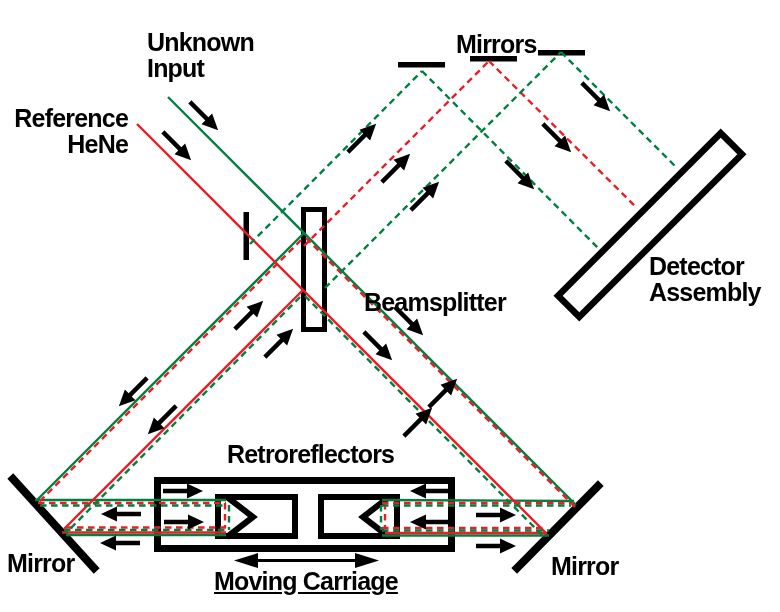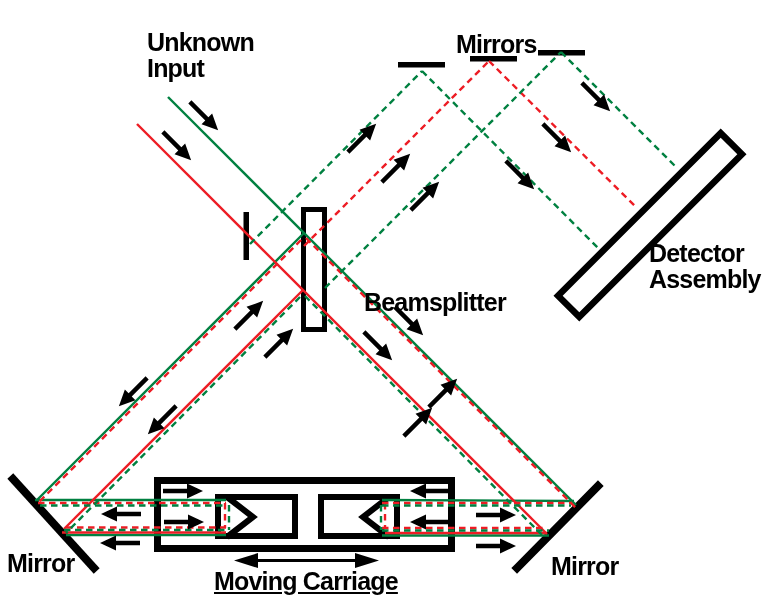--- a/index.html
+++ b/index.html
@@ -108,21 +108,24 @@
         <path d="M-20,-2.2 L4,-2.2 L4,-7.5 L20,0 L4,7.5 L4,2.2 L-20,2.2 Z" class="arrow" transform="translate(120 543) rotate(180)"></path>
         <path d="M-20,-2.2 L4,-2.2 L4,-7.5 L20,0 L4,7.5 L4,2.2 L-20,2.2 Z" class="arrow" transform="translate(430 491) rotate(180)"></path>
         <path d="M-20,-2.2 L4,-2.2 L4,-7.5 L20,0 L4,7.5 L4,2.2 L-20,2.2 Z" class="arrow" transform="translate(430 522) rotate(180)"></path>
         <path d="M-20,-2.2 L4,-2.2 L4,-7.5 L20,0 L4,7.5 L4,2.2 L-20,2.2 Z" class="arrow" transform="translate(496 515) rotate(0)"></path>
         <path d="M-20,-2.2 L4,-2.2 L4,-7.5 L20,0 L4,7.5 L4,2.2 L-20,2.2 Z" class="arrow" transform="translate(496 546) rotate(0)"></path>
       </g>
   </svg>
 
   <div class="lbl" style="left:147px;top:29px;">Unknown
 Input</div>
+  <div class="lbl right" style="left:8px;top:105px;width:120px;">Reference
+HeNe</div>
   <div class="lbl" style="left:456px;top:11px;margin-top:20px;">Mirrors</div>
   <div class="lbl" style="left:364px;top:253px;margin-top:36px;">Beamsplitter</div>
-  <div class="lbl" style="left:649px;top:240px;">Detector
+  <div class="lbl" style="left:649px;top:253px;">Detector
 Assembly</div>
+  <div class="lbl" style="left:227px;top:441px;">Retroreflectors</div>
   <div class="lbl" style="left:214px;top:568px;text-decoration:underline;">Moving Carriage</div>
   <div class="lbl" style="left:7px;top:550px;">Mirror</div>
   <div class="lbl" style="left:551px;top:553px;">Mirror</div>
 
 </div>
 
 </body></html>

